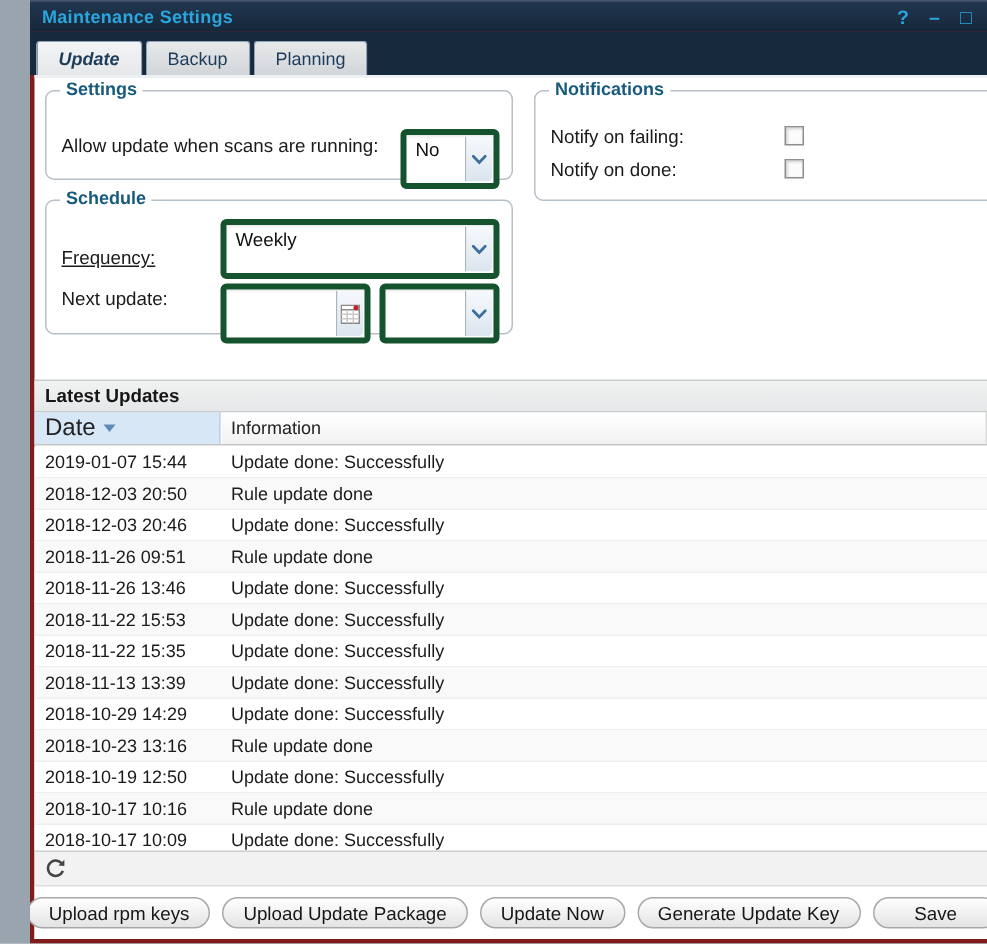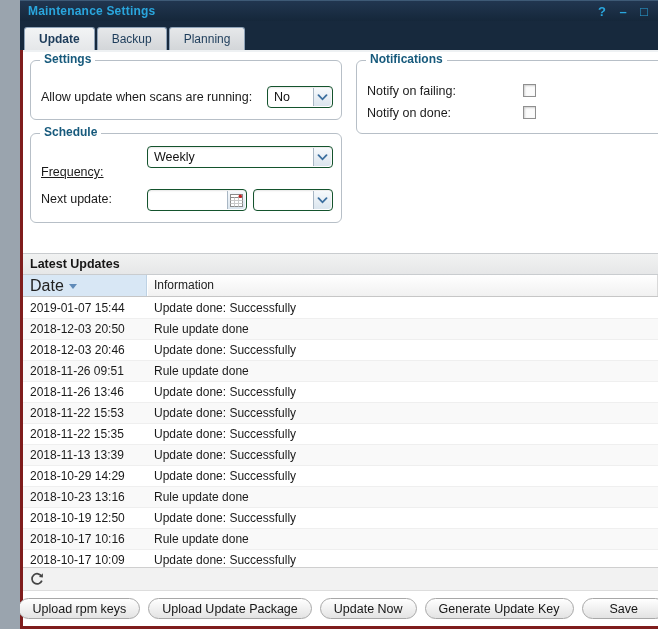--- a/index.html
+++ b/index.html
@@ -20,32 +20,32 @@
   .win-controls { position:absolute; right:7px; top:1px; height:20px;
     display:flex; align-items:center; gap:9px; }
   .win-btn { color:#2aa6dd; font-size:13px; font-weight:bold; line-height:18px;
     cursor:default; text-align:center; min-width:12px; }
   
   .tabstrip { position:absolute; left:0; right:0; top:21px; height:29px;
     background:#17293d; display:flex; align-items:flex-end; padding-left:4px; gap:2px; }
   .tab { height:23px; line-height:22px; padding:0 14px; font-size:12px;
     color:#1d3c5a; background:linear-gradient(#e6e8ea,#d3d6d9);
     border:1px solid #8fa3b8; border-bottom:none; border-radius:3px 3px 0 0; }
-  .tab.active { background:linear-gradient(#f2f4f5,#e5e7e9); font-weight:bold; }
+  .tab.active { background:linear-gradient(#f2f4f5,#e5e7e9); font-weight:bold;font-style:italic; }
   
   .content { position:absolute; left:3px; right:3px; top:50px; bottom:3px;
     background:#ffffff; border-top:2px solid #eef1f3; }
   
   .fieldset { position:absolute; border:1px solid #b7bfc7; border-radius:6px; background:#fff; }
   .legend { position:absolute; top:-9px; left:9px; background:#fff; padding:0 4px;
     color:#175a7c; font-size:12px; font-weight:bold; }
   .flabel { position:absolute; font-size:12.5px; color:#1a1a1a; white-space:nowrap; }
   
-  .combo { position:absolute; height:22px; background:#fff;
-    border:1px solid #14532d; border-radius:4px;
+  .combo { position:absolute; height:40px; background:#fff;
+    border:4px solid #14532d; border-radius:4px;
     box-shadow:inset 0 1px 2px rgba(0,0,0,0.10);text-decoration:underline; }
   .combo .ctext { position:absolute; left:6px; top:3px; font-size:12.5px; color:#111; }
   .trigger { position:absolute; right:1px; top:1px; bottom:1px; width:18px;
     border-left:1px solid #a9b7c4; border-radius:0 3px 3px 0;
     background:linear-gradient(#f6f9fc,#dbe5ee);
     display:flex; align-items:center; justify-content:center; }
   
   .checkbox { position:absolute; width:13px; height:13px; background:#fbfbfb;
     border:1px solid #8f8f8f; box-shadow:inset 1px 1px 2px rgba(0,0,0,0.18); }
   

